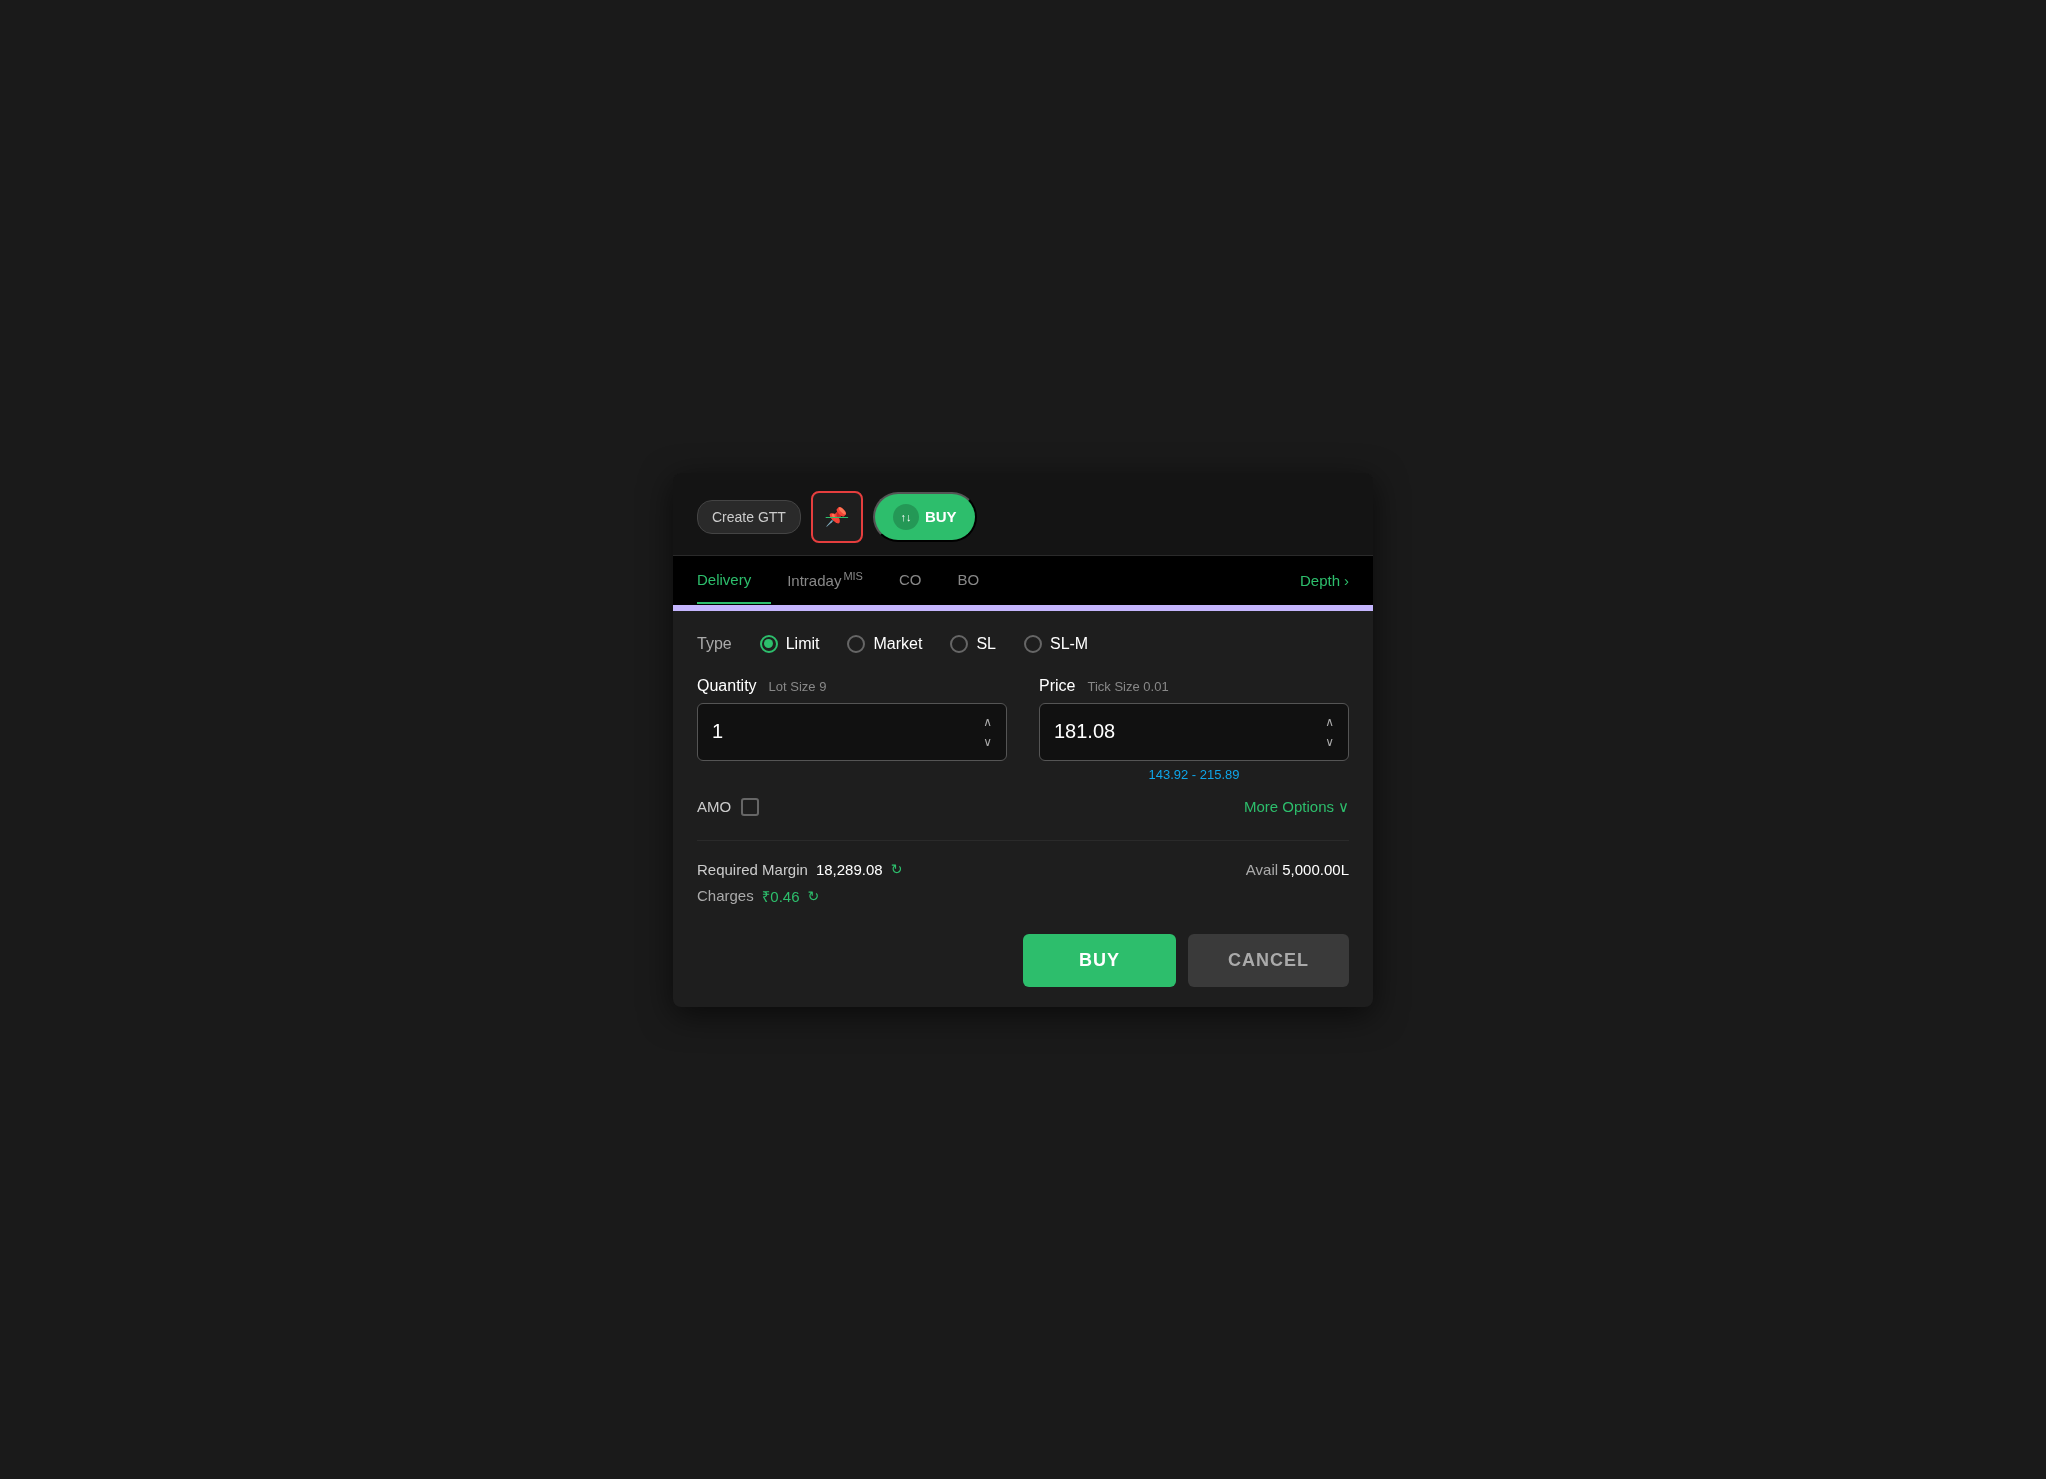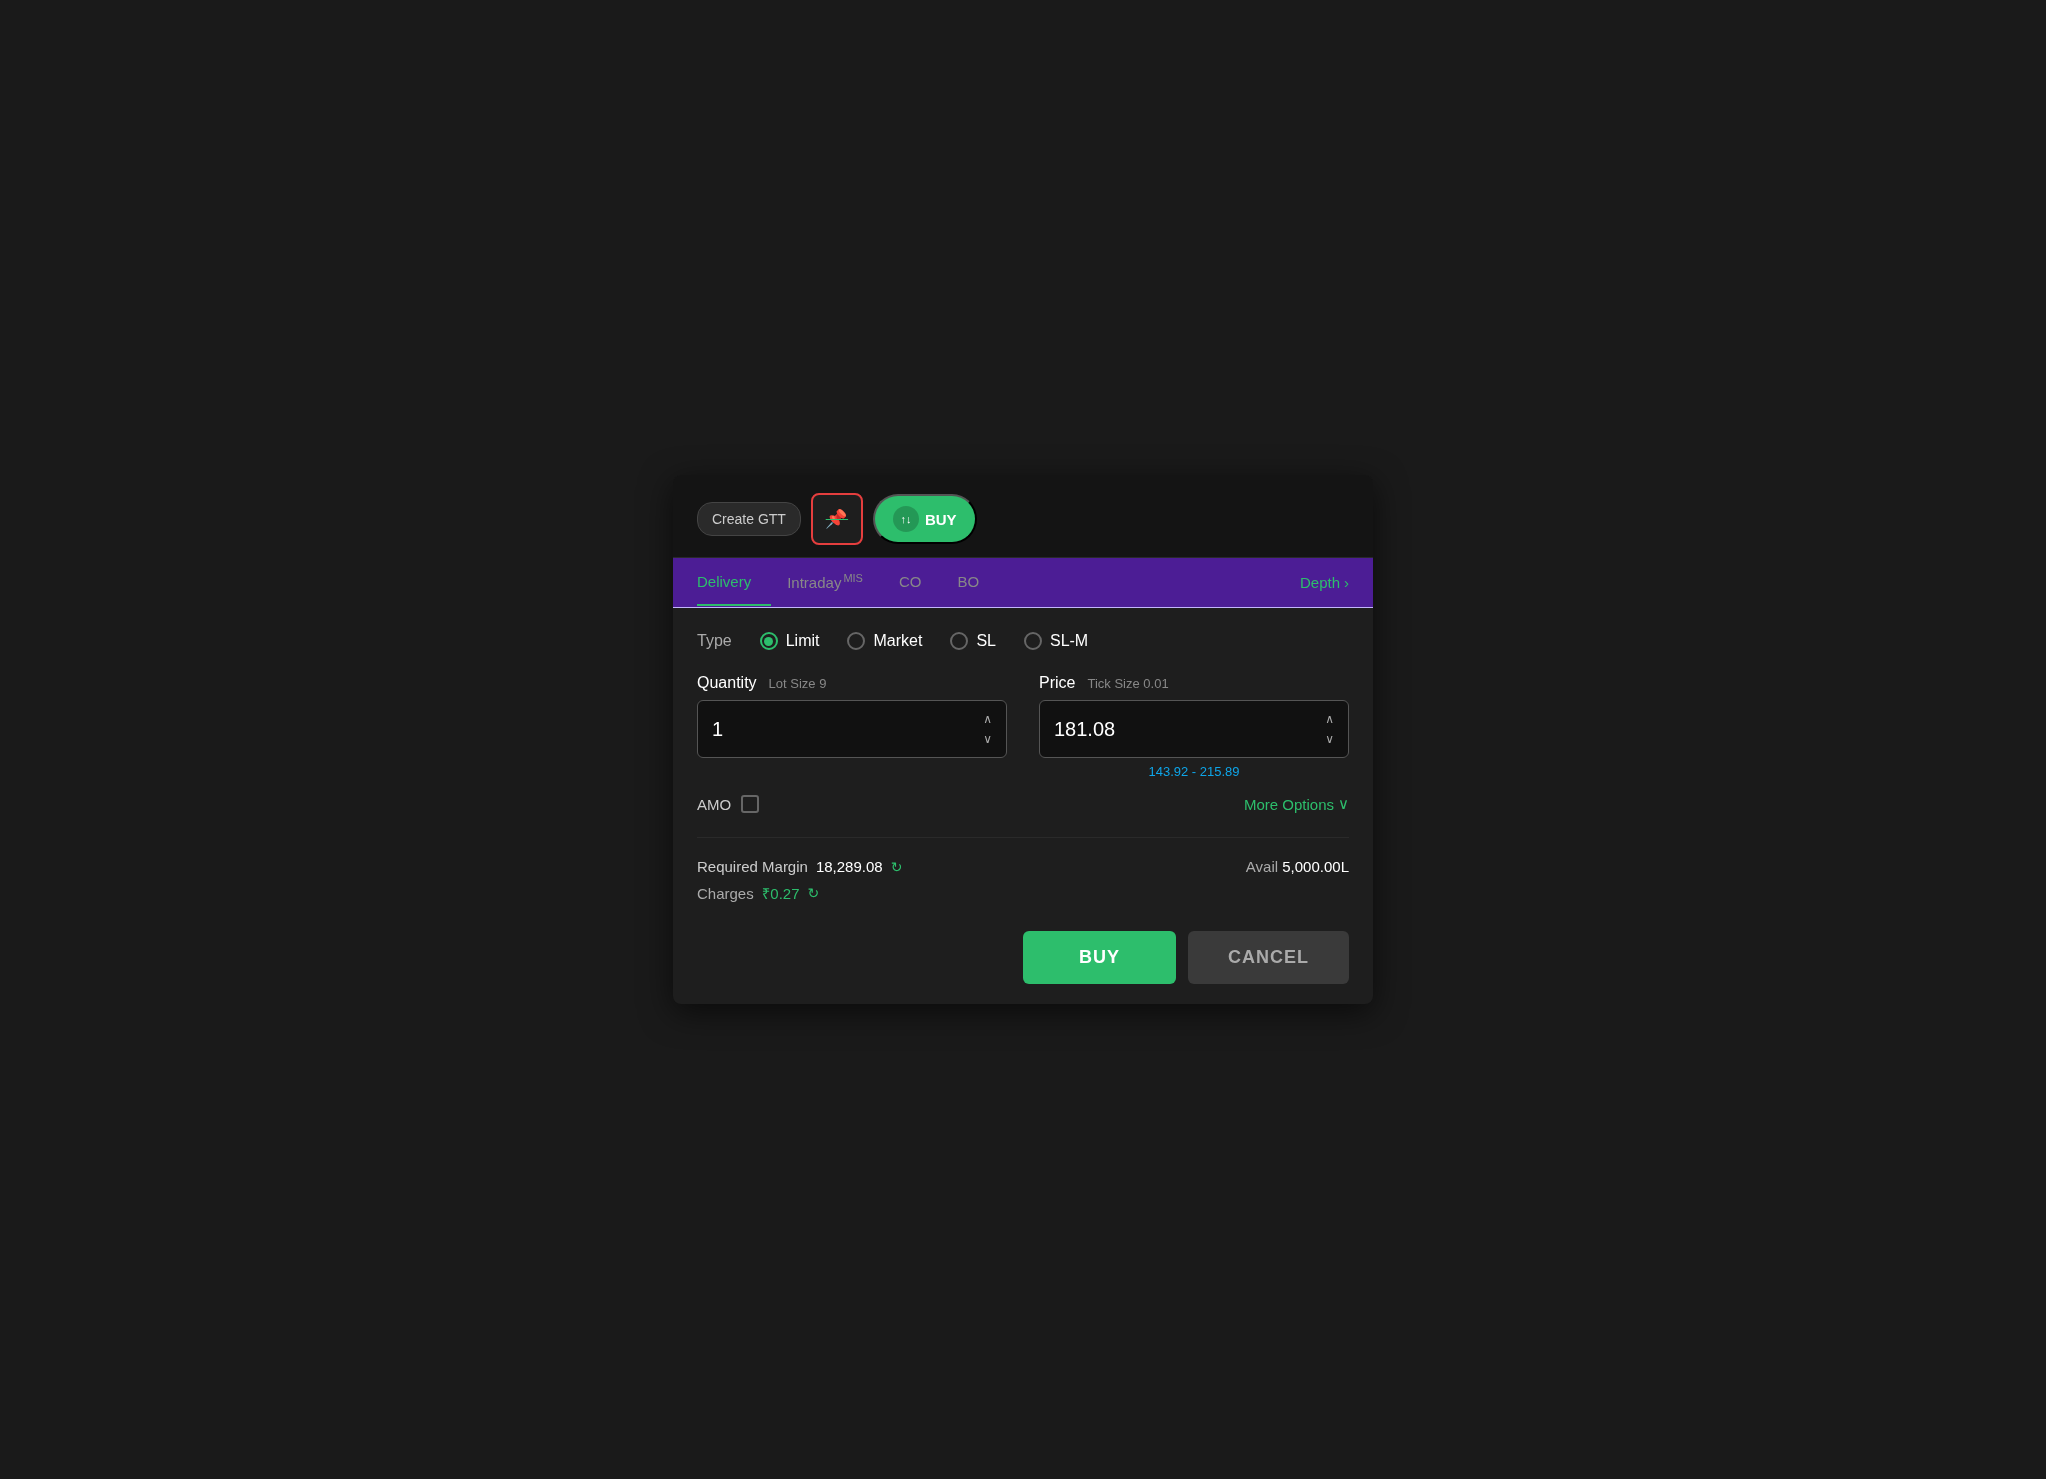--- a/index.html
+++ b/index.html
@@ -98,25 +98,25 @@
     }
     .buy-badge-icon {
       width: 26px; height: 26px;
       border-radius: 50%;
       background: rgba(0,0,0,0.2);
       display: flex; align-items: center; justify-content: center;
       font-size: 13px;
     }
     
     .tabs-row {
-      background: #4c1d95;
+      background: #000000;
       display: flex;
       align-items: center;
       padding: 0 24px;
-      border-bottom: 1px solid #c4b5fd;
+      border-bottom: 6px solid #c4b5fd;
     }
     .tab {
       padding: 14px 20px 14px 0;
       font-size: 15px;
       color: #888;
       cursor: pointer;
       margin-right: 16px;
       border-bottom: 2px solid transparent;
     }
     .tab.active {
@@ -399,21 +399,21 @@
       </div>
       <div class="avail-right">
         <span>Avail</span>
         <span> </span>
         <span class="avail-value">5,000.00L</span>
       </div>
     </div>
 
     <div class="charges-row">
       <span class="charges-label">Charges</span>
-      <span class="charges-value">₹0.27</span>
+      <span class="charges-value">₹0.46</span>
       <span class="refresh-icon">↻</span>
     </div>
 
     <div class="action-row">
       <button class="btn-buy">BUY</button>
       <button class="btn-cancel">CANCEL</button>
     </div>
   </div>
 </div>
 

